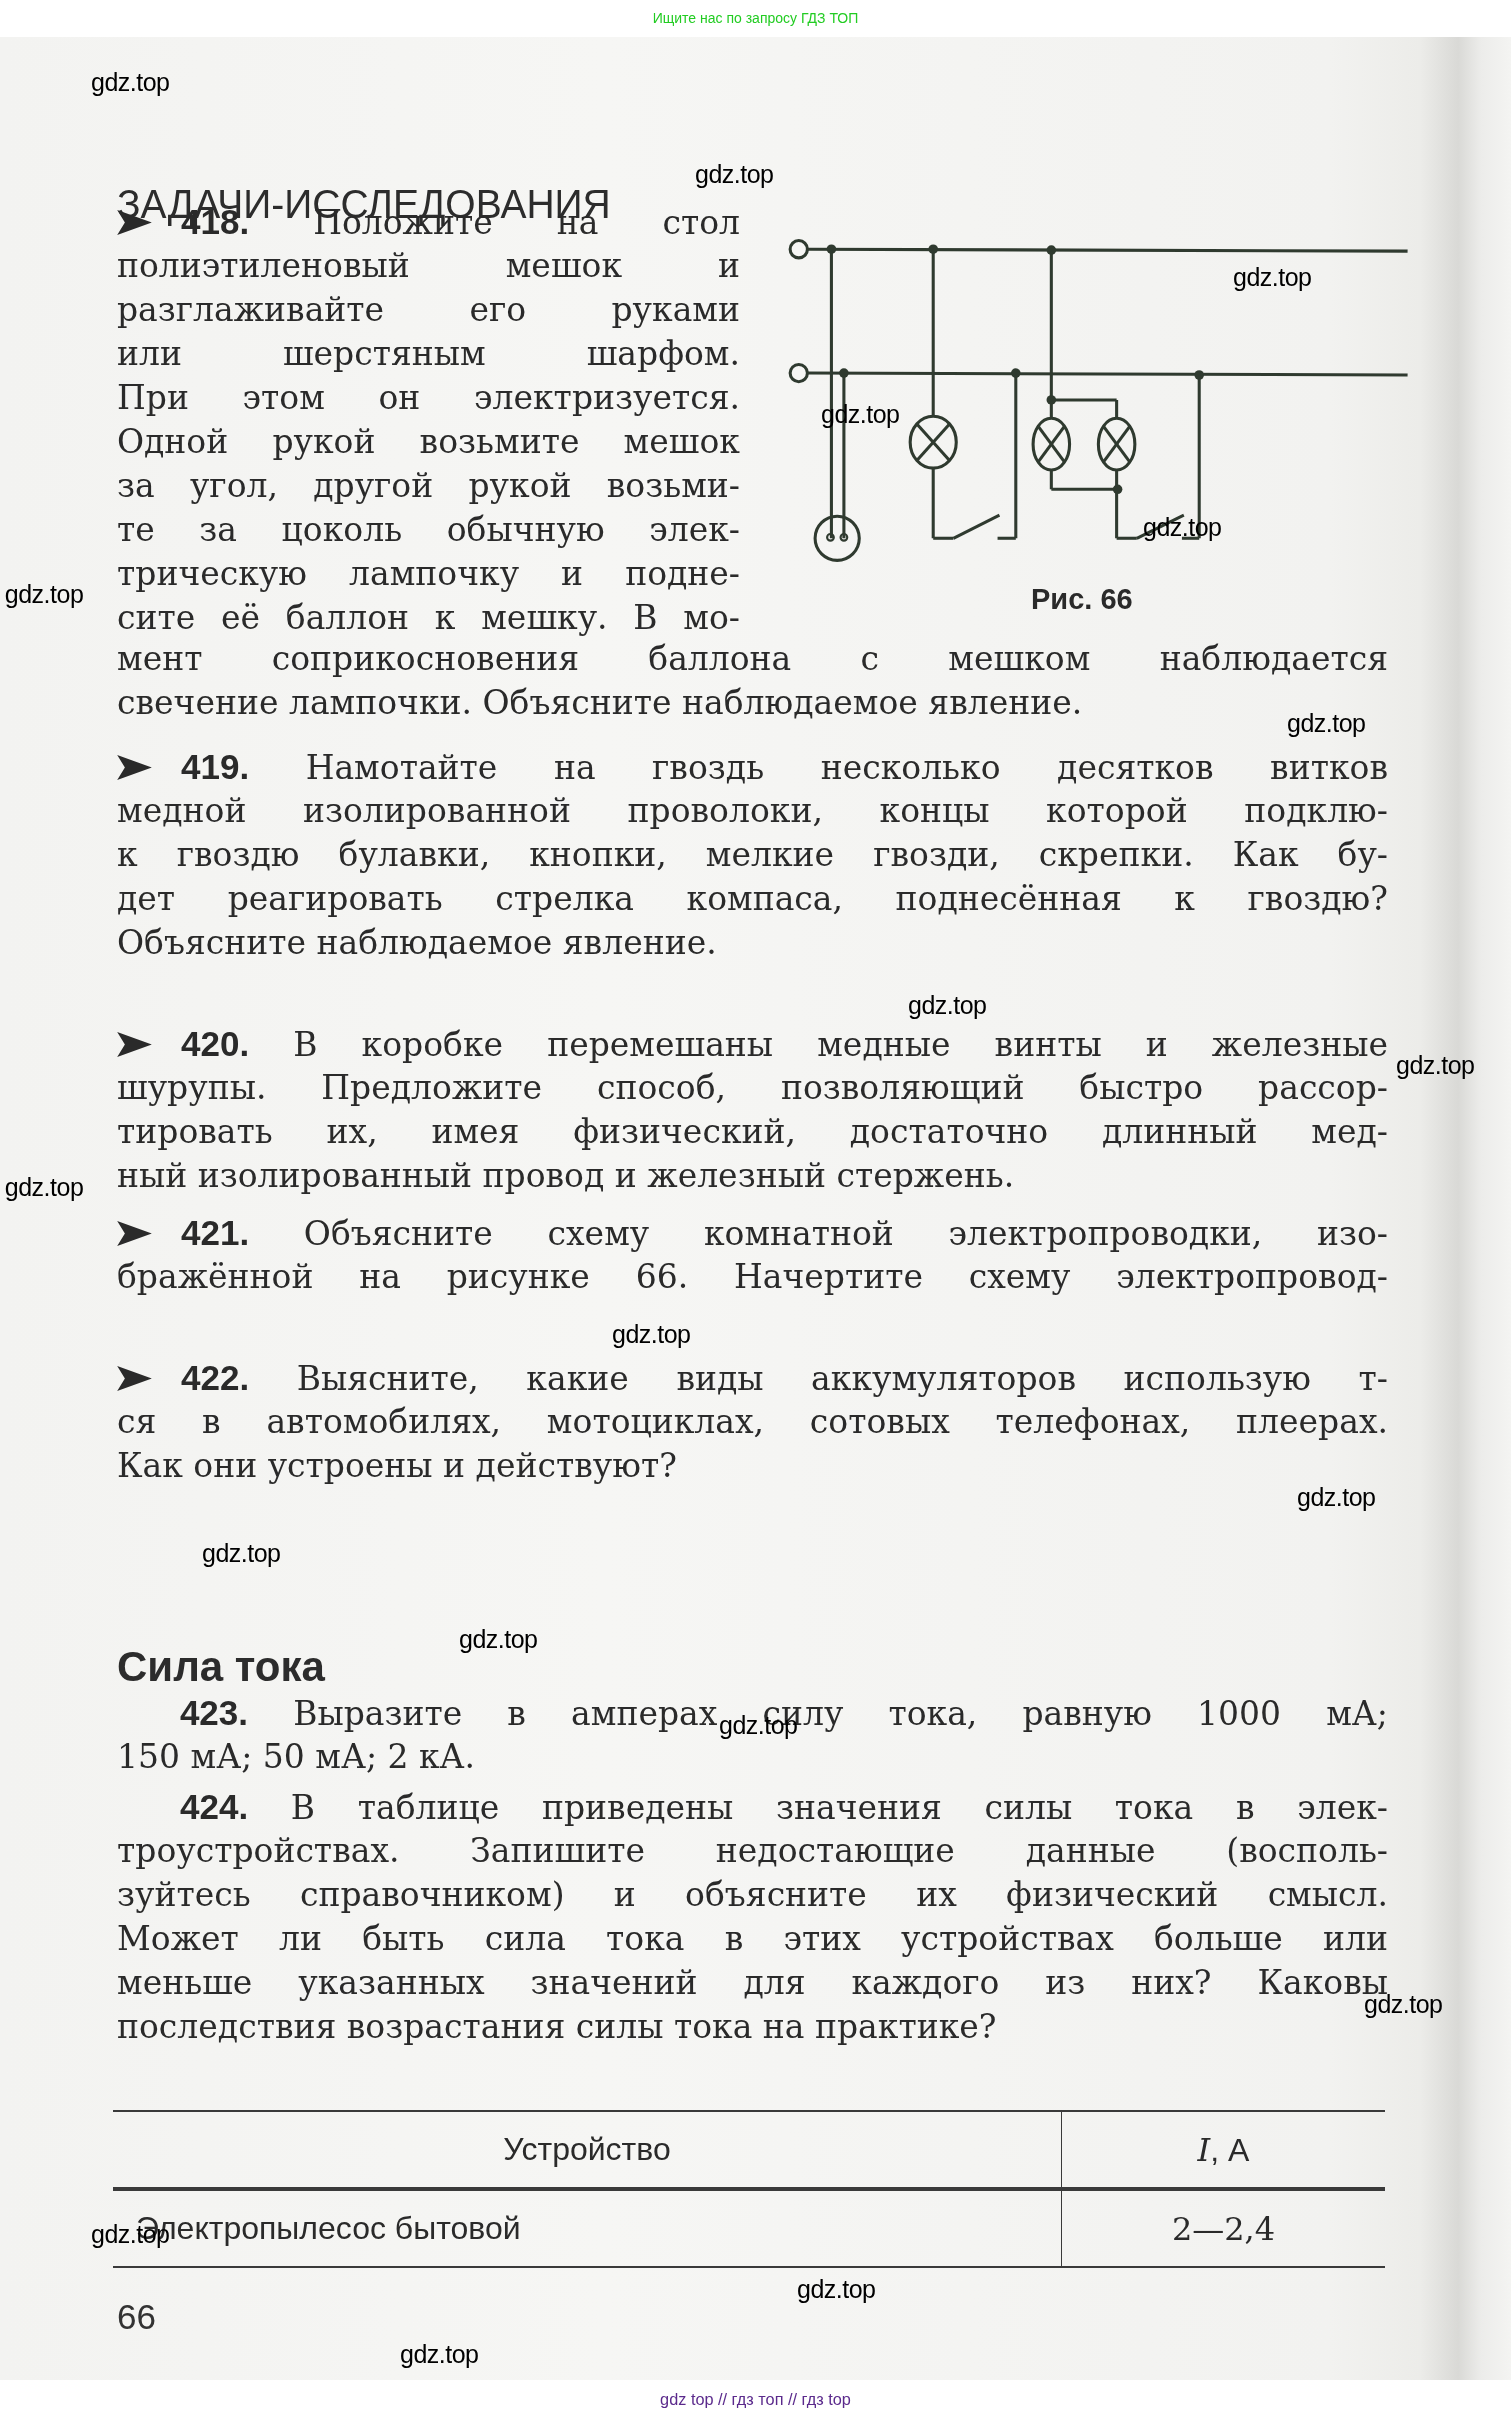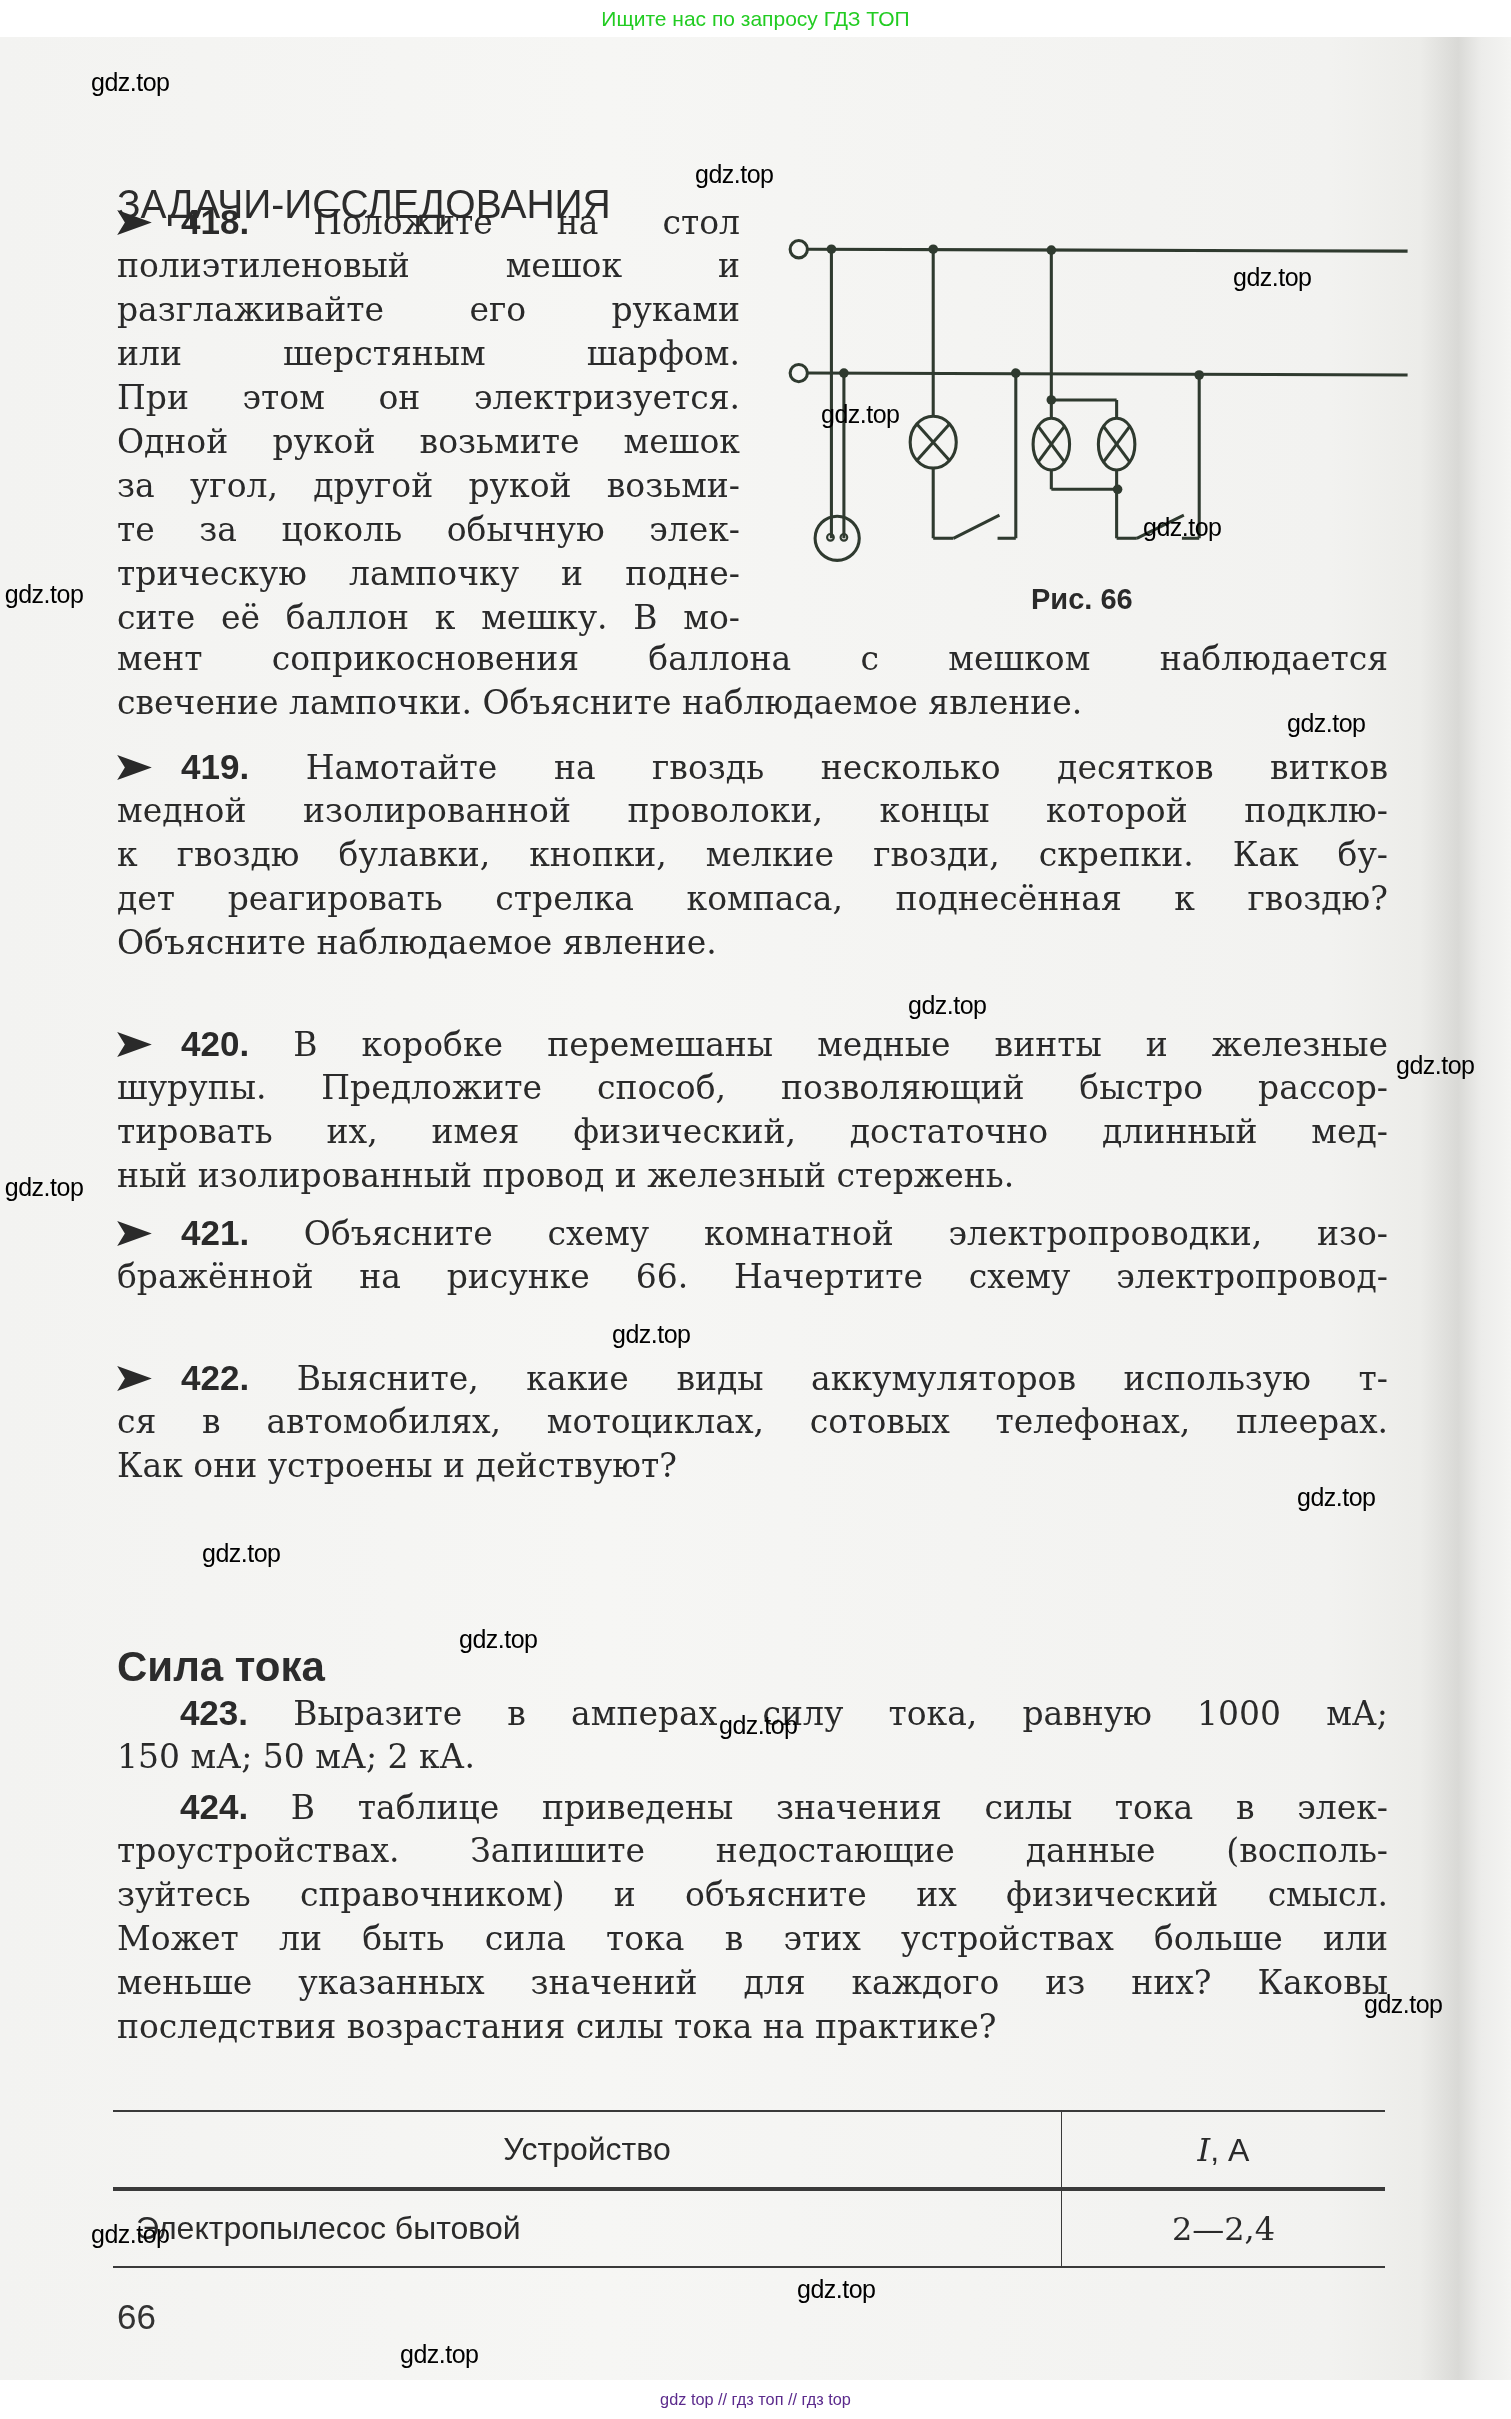--- a/index.html
+++ b/index.html
@@ -5,21 +5,21 @@
   html, body { margin: 0; padding: 0; }
   body {
     width: 1511px; height: 2419px; position: relative; overflow: hidden;
     background: #ffffff;
     font-family: "DejaVu Serif", "Liberation Serif", serif;
     color: #2a2a2a;
   }
   .top-banner {
     position: absolute; left: 0; top: 0; width: 1511px; height: 37px;
     background: #ffffff; text-align: center;
-    font-family: "Liberation Sans", sans-serif; font-size: 21px; line-height: 37px;
+    font-family: "Liberation Sans", sans-serif; font-size: 14px; line-height: 37px;
     color: #22cc22;
   }
   .page {
     position: absolute; left: 0; top: 37px; width: 1511px; height: 2346px;
     background: linear-gradient(90deg, #f3f3f1 0%, #f6f6f4 40%, #f2f2f0 88%, #ecece9 94%, #d9d9d6 96.5%, #ececea 98%, #f4f4f2 100%);
   }
   .bottom-banner {
     position: absolute; left: 0; top: 2380px; width: 1511px; height: 39px;
     background: #ffffff; text-align: center;
     font-family: "Liberation Sans", sans-serif; font-size: 16.3px; line-height: 39px;

